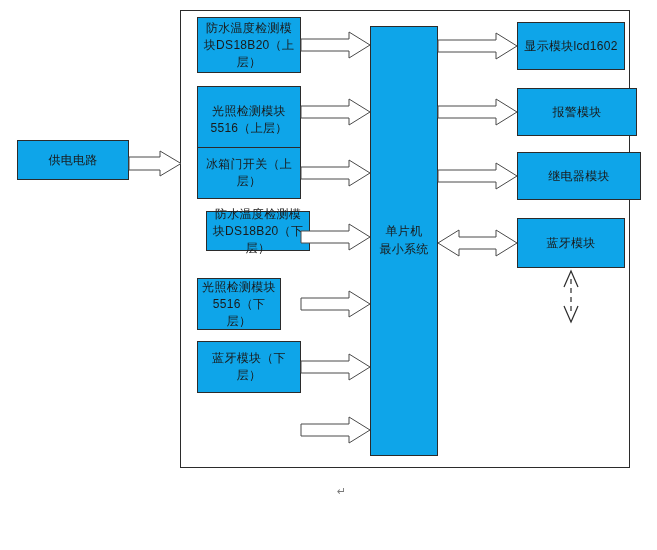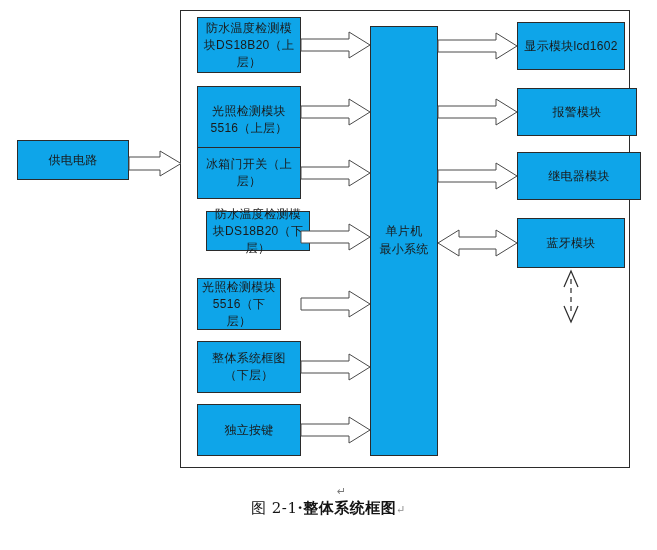--- a/index.html
+++ b/index.html
@@ -146,26 +146,23 @@
 
   <div class="box" style="left:197px; top:211px; width:104px; height:40px;margin-left:9px;">
     <span class="txt">防水温度检测模块DS18B20（下层）</span>
   </div>
 
   <div class="box" style="left:197px; top:278px; width:84px; height:52px;">
     <span class="txt">光照检测模块5516（下层）</span>
   </div>
 
   <div class="box" style="left:197px; top:341px; width:104px; height:52px;">
-    <span class="txt">整体系统框图（下层）</span>
-  </div>
-
-  <div class="box" style="left:197px; top:404px; width:104px; height:52px;">
-    <span class="txt">独立按键</span>
-  </div>
+    <span class="txt">蓝牙模块（下层）</span>
+  </div>
+
 
   <div class="box" style="left:370px; top:26px; width:68px; height:430px;font-family:Liberation Mono, monospace;">
     <span class="txt mcu-label">单片机
 最小系统</span>
   </div>
 
   <div class="box" style="left:517px; top:22px; width:108px; height:48px;">
     <span class="txt">显示模块lcd1602</span>
   </div>
 
@@ -208,16 +205,15 @@
 
     <polygon class="blockarrow" points="438,243 459,230 459,237 496,237 496,230 517,243 496,256 496,249 459,249 459,256"></polygon>
 
     <line class="dashline" x1="571" y1="279" x2="571" y2="314"></line>
     <polyline class="dashhead" points="564,287 571,271 578,287"></polyline>
     <polyline class="dashhead" points="564,306 571,322 578,306"></polyline>
   </svg>
 
   <div id="caption-wrap">
     <span id="caption-mark">↵</span>
-    <span id="caption-text"><span class="num">图 2-1</span><span>·</span><span>整体系统框图</span><span class="pilcrow">↵</span></span>
   </div>
 
 </div>
 
 </body></html>

